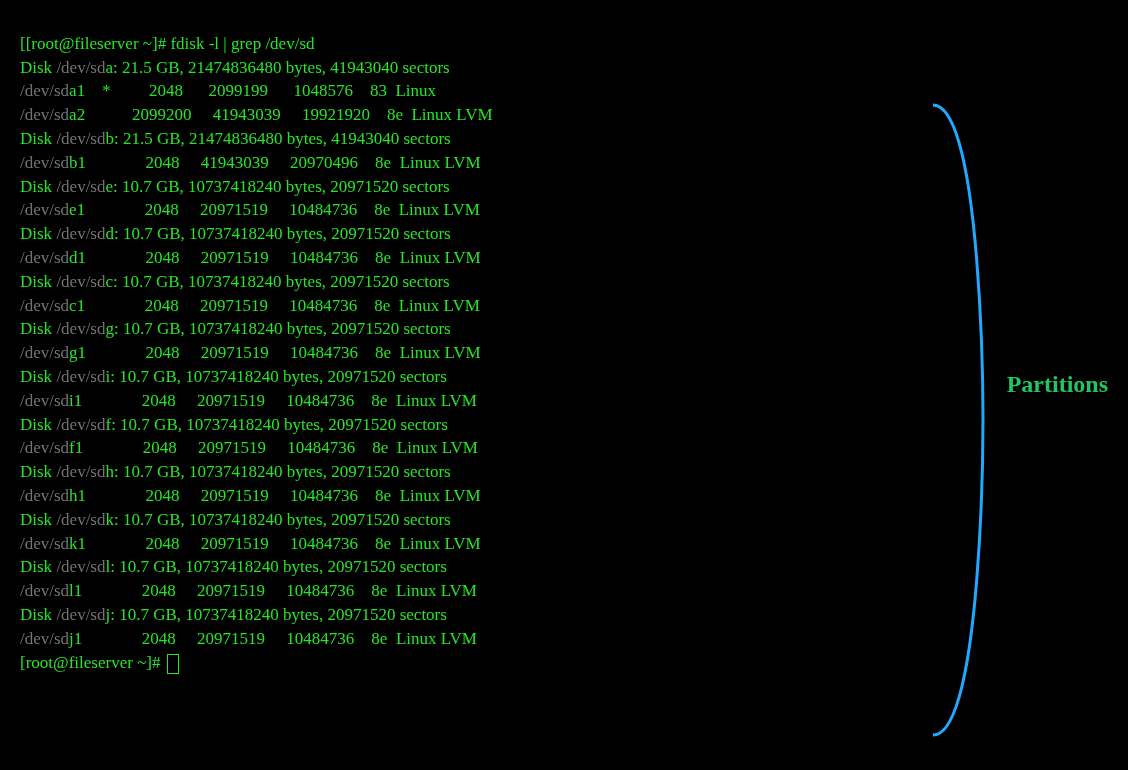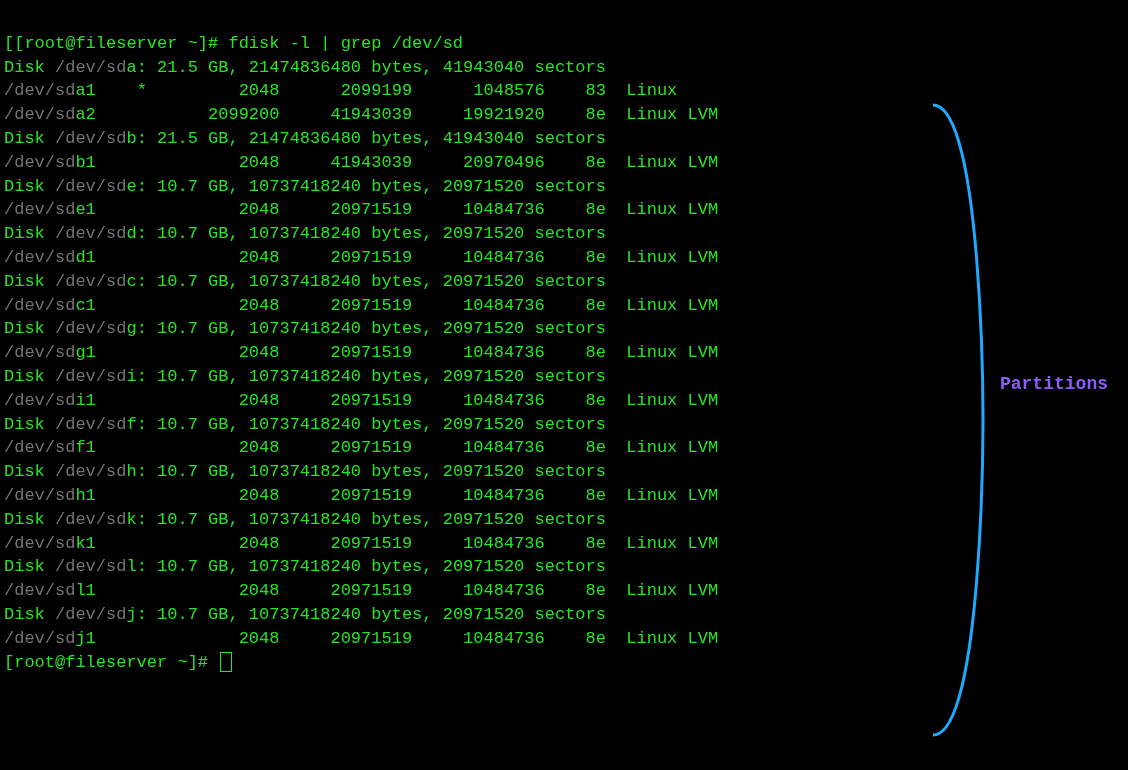--- a/index.html
+++ b/index.html
@@ -9,42 +9,43 @@
     font-family: "Menlo", "Consolas", "Courier New", monospace;
     font-size: 17px;
     line-height: 1.4;
     color: #00ff00;
     width: 1128px;
     height: 770px;
     overflow: hidden;
     position: relative;
   }
   .terminal {
-    padding: 8px 4px;
+    padding: 8px 20px;
     white-space: pre;
+    font-family: Liberation Serif, serif;
   }
   .green { color: #27e427; }
   .red   { color: #737373; }
   .cursor {
     display: inline-block;
     width: 10px;
     height: 18px;
     border: 1px solid #27e427;
     vertical-align: middle;
     margin-left: 2px;
   }
   .annotation {
     position: absolute;
     right: 20px;
     top: 50%;
     transform: translateY(-50%);
-    color: #8b5cf6;
+    color: #22c55e;
     font-weight: bold;
-    font-size: 18px;
-    font-family: Liberation Mono, monospace;
+    font-size: 24px;
+    font-family: Liberation Serif, serif;
   }
   svg.brace {
     position: absolute;
     right: 140px;
     top: 100px;
     height: 640px;
     width: 60px;
     pointer-events: none;
   }
   .brace path {

